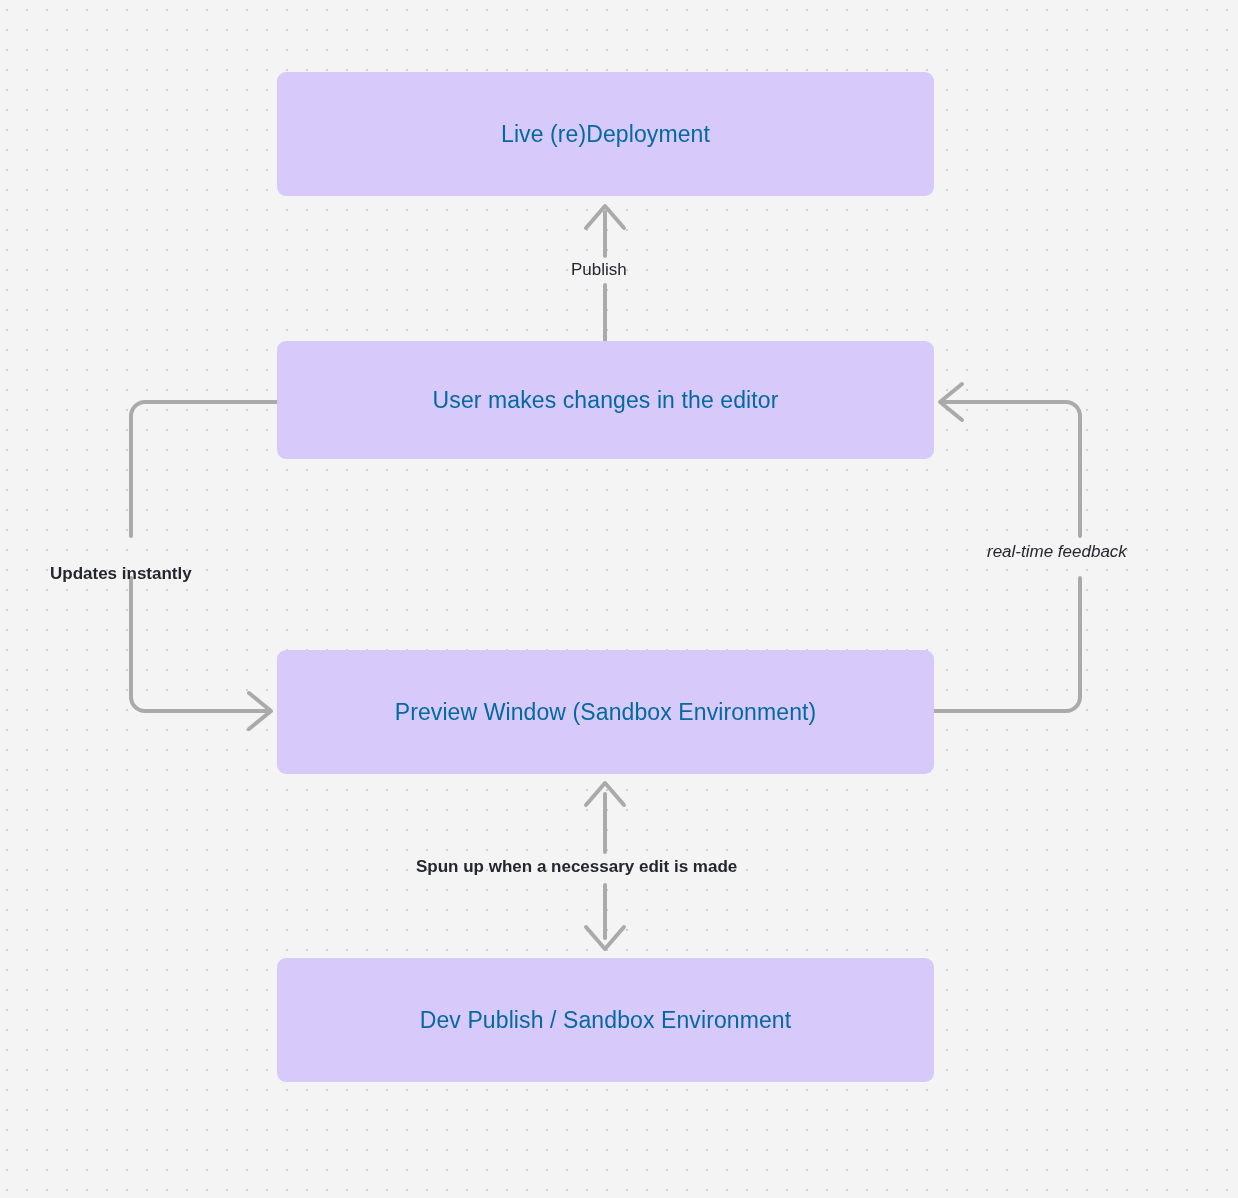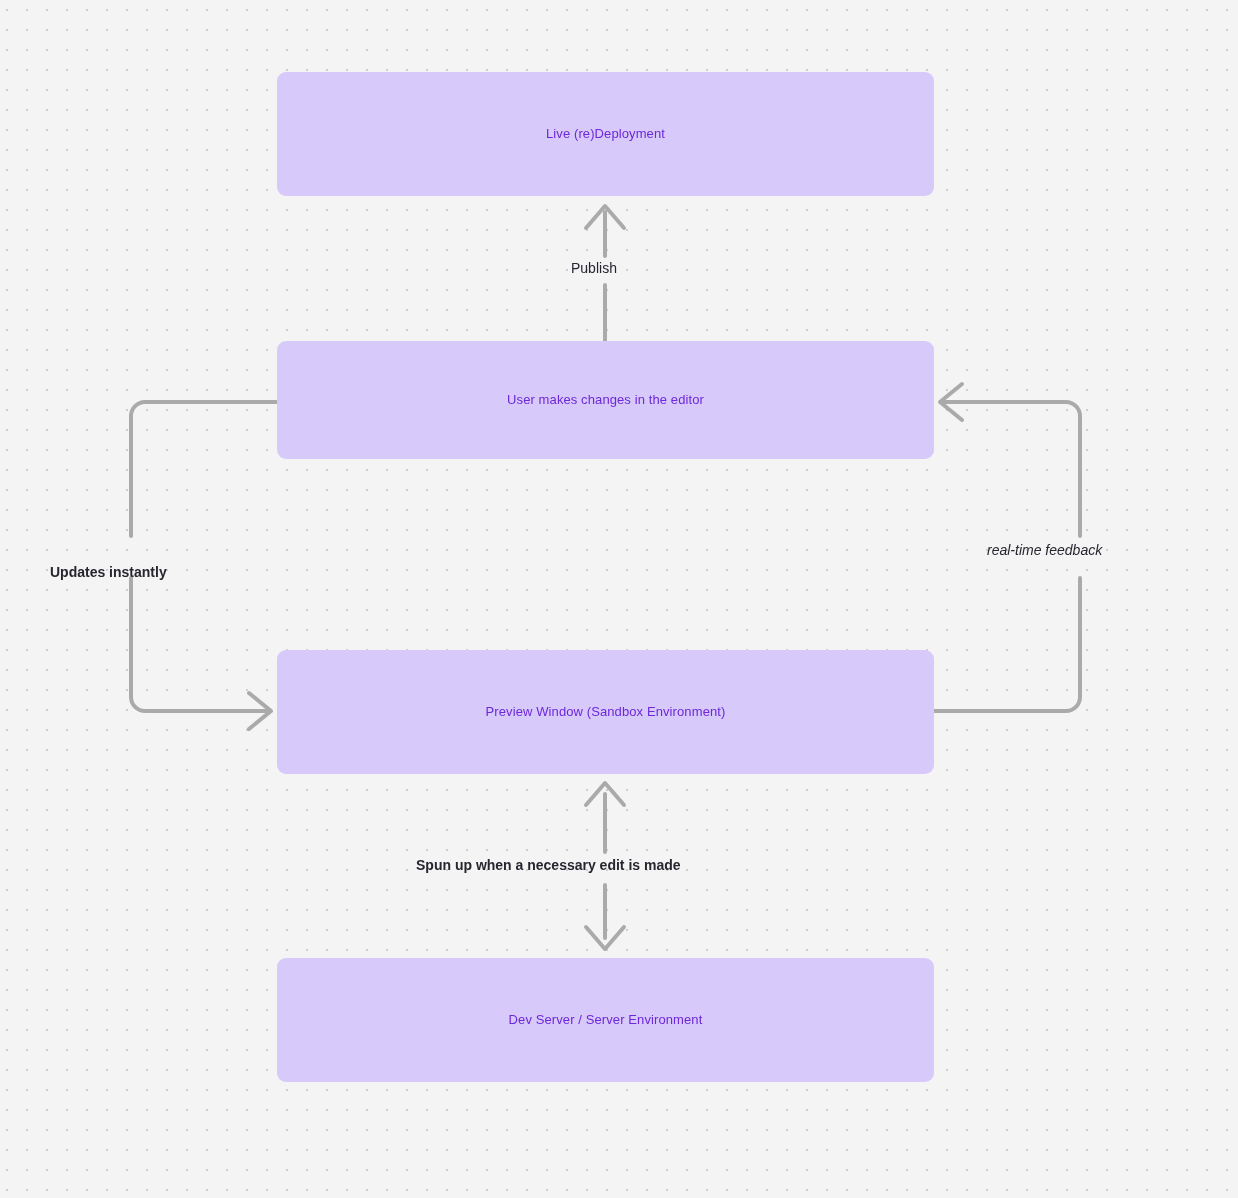--- a/index.html
+++ b/index.html
@@ -35,40 +35,40 @@
   }
 
   
   .node {
     position: absolute;
     background: #d8c9fb;
     border-radius: 9px;
     display: flex;
     align-items: center;
     justify-content: center;
-    color: #6d28d9;
-    font-size: 13px;
+    color: #0369a1;
+    font-size: 23px;
     line-height: 1.25;
     letter-spacing: 0.1px;
     text-align: center;
     padding: 6px 18px;
     cursor: pointer;
   }
   .node-label { pointer-events: none; }
 
   #node-live       { left: 277px; top: 72px;  width: 657px; height: 124px; }
   #node-editor     { left: 277px; top: 341px; width: 657px; height: 118px; }
   #node-preview    { left: 277px; top: 650px; width: 657px; height: 124px; }
   #node-devserver  { left: 277px; top: 958px; width: 657px; height: 124px; }
 
   
   .edge-label {
     position: absolute;
     color: #26262e;
-    font-size: 14px;
+    font-size: 17px;
     line-height: 1;
     white-space: nowrap;
     background: transparent;
     pointer-events: none;
   }
   #label-publish   { left: 571px;  top: 261px; }
   #label-updates   { left: 50px;   top: 565px; font-weight: bold; }
   #label-realtime  { left: 987px;  top: 543px; font-style: italic; }
   #label-spunup    { left: 416px;  top: 858px; font-weight: bold; }
 </style>
@@ -124,21 +124,21 @@
 
   <div class="node" id="node-editor">
     <span class="node-label">User makes changes in the editor</span>
   </div>
 
   <div class="node" id="node-preview">
     <span class="node-label">Preview Window (Sandbox Environment)</span>
   </div>
 
   <div class="node" id="node-devserver">
-    <span class="node-label">Dev Server / Server Environment</span>
+    <span class="node-label">Dev Publish / Sandbox Environment</span>
   </div>
 
   <div class="edge-label" id="label-publish">Publish</div>
 
   <div class="edge-label" id="label-updates">Updates instantly</div>
 
   <div class="edge-label" id="label-realtime">real-time feedback</div>
 
   <div class="edge-label" id="label-spunup">Spun up when a necessary edit is made</div>
 

